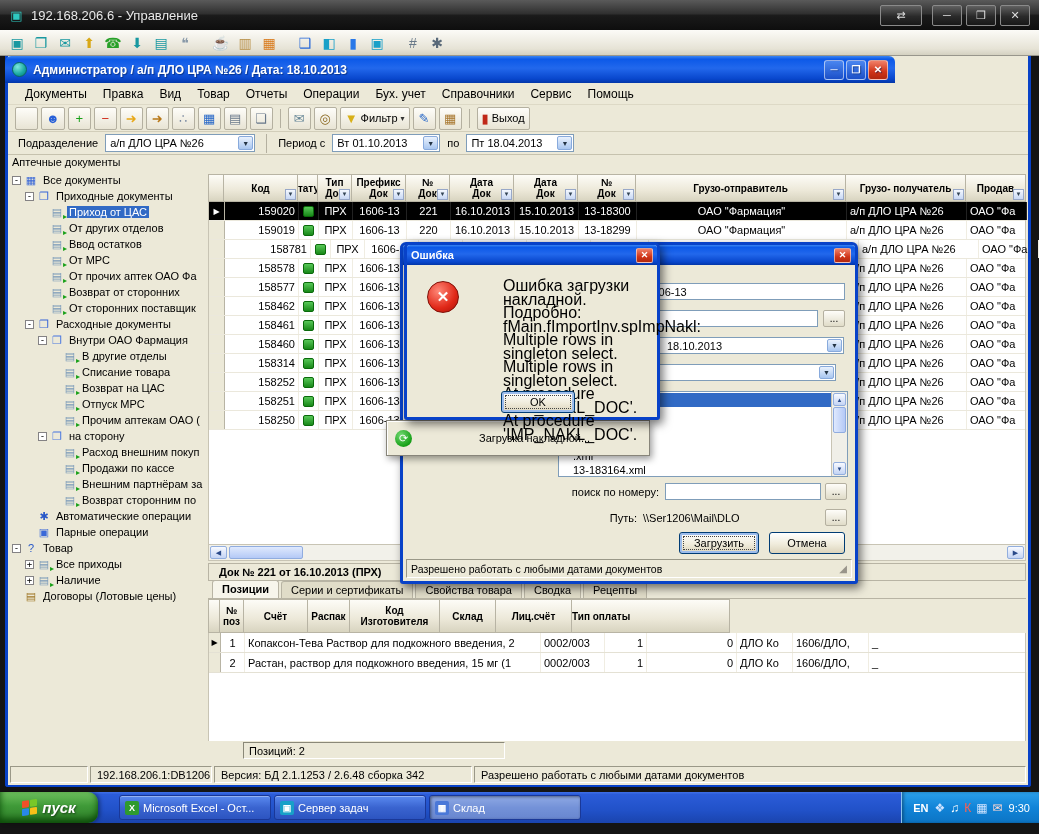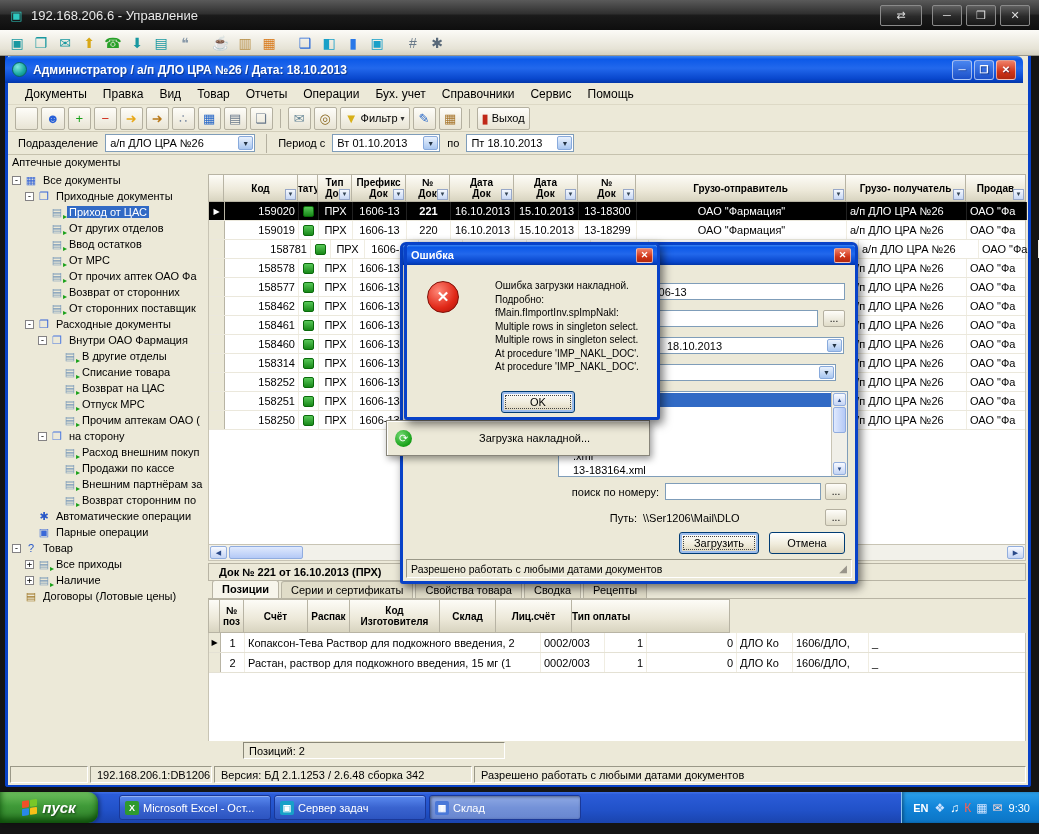--- a/index.html
+++ b/index.html
@@ -17,21 +17,21 @@
   background:linear-gradient(#606060,#2a2a2a 55%,#181818);display:flex;align-items:center;justify-content:center}
 .otbtn.wide{min-width:42px;margin-right:6px}
 #outerToolbar{left:0;top:30px;width:1039px;height:26px;display:flex;align-items:center;gap:4px;padding:0 7px;
   background:linear-gradient(#fcfbf7,#e6e3d6 75%,#d4d1c1);border-bottom:1px solid #98968c}
 .oticon{width:20px;height:20px;display:flex;align-items:center;justify-content:center;font-size:14px}
 .oticon.gapafter{margin-right:12px}
 
 
 #appShell{left:5px;top:56px;width:1026px;height:731px;background:#ECE9D8;border:3px solid #0842c8;border-top:none;
   border-radius:0 0 3px 3px}
-#appTitle{left:5px;top:56px;width:1018px;height:27px;border-radius:6px 6px 0 0;display:flex;align-items:center;gap:6px;
+#appTitle{left:5px;top:56px;width:890px;height:27px;border-radius:6px 6px 0 0;display:flex;align-items:center;gap:6px;
   padding:0 7px;color:#fff;font-weight:700;font-size:12px;text-shadow:1px 1px 1px rgba(0,30,90,.6);
   background:linear-gradient(#3a85f2 0%,#0c59e8 12%,#2268ec 45%,#0846cc 85%,#0336a8 100%)}
 .appico{width:15px;height:15px;border-radius:50%;flex:none;border:1px solid #0a6860;
   background:radial-gradient(circle at 35% 30%,#7ce8e0,#18a8a0 60%,#0a7870)}
 .xpbtn{width:20px;height:20px;border:1px solid rgba(255,255,255,.55);border-radius:3px;display:flex;align-items:center;
   justify-content:center;color:#fff;font-size:10px;background:linear-gradient(#4a86f0,#1c50c8)}
 .xpbtn.close{background:linear-gradient(#f08068,#d03418 60%,#b02810)}
 #menubar{left:8px;top:83px;width:1020px;height:22px;background:#ECE9D8;display:flex;align-items:center;
   padding-left:9px;font-size:12px;border-bottom:1px solid #ddd9c6}
 .mitem{padding:2px 8px}
@@ -136,21 +136,21 @@
 .sbVsp{flex:1}
 .pushbtn{position:absolute;height:22px;border:1px solid #003c74;border-radius:3px;font-size:11px;
   background:linear-gradient(#ffffff,#f0ecdc 55%,#dcd4bc);display:flex;align-items:center;justify-content:center}
 .focusring{box-shadow:inset 0 0 0 2px #9cbcec;outline:1px dotted #444;outline-offset:-5px}
 .dstatus{position:absolute;left:3px;top:314px;width:446px;height:19px;display:flex;align-items:center;padding:0 4px;
   font-size:10.5px;border:1px solid;border-color:#9a9888 #fff #fff #9a9888}
 .grip{margin-left:auto;color:#98948a;font-size:10px}
 .errIcon{position:absolute;left:20px;top:36px;width:32px;height:32px;border-radius:50%;border:1px solid #801008;
   background:radial-gradient(circle at 35% 30%,#ff8878,#e02818 60%,#a81008);display:flex;align-items:center;
   justify-content:center;color:#fff;font-weight:700;font-size:15px}
-#errLines{position:absolute;left:88px;top:34px;width:172px;font-size:10px;line-height:13.5px}
+#errLines{position:absolute;left:96px;top:34px;width:172px;font-size:16px;line-height:13.5px}
 #progressPopup{left:386px;top:420px;width:264px;height:36px;background:#ECE9D8;border:1px solid #88857a;z-index:50;
   box-shadow:inset 1px 1px 0 #fff,2px 3px 7px rgba(0,0,0,.4)}
 .pico{position:absolute;left:8px;top:9px;width:17px;height:17px;border-radius:50%;color:#fff;font-size:11px;
   background:radial-gradient(circle at 35% 30%,#70d870,#18a018 70%,#0a7a0a);display:flex;align-items:center;
   justify-content:center}
 .ptext{position:absolute;left:92px;top:11px;font-size:11px}
 
 
 #taskbar{left:0;top:792px;width:1039px;height:31px;display:flex;align-items:center;z-index:90;
   background:linear-gradient(#4070e8 0%,#2b5cd8 8%,#2151c8 60%,#1a44ae 100%)}
@@ -293,21 +293,21 @@
       <span class="cArrow">▼</span>
     </span>
     <span class="tsep"></span>
     <span>Период с</span>
     <span class="combo" style="width:108px">
       <span>Вт 01.10.2013</span>
       <span class="cArrow">▼</span>
     </span>
     <span>по</span>
     <span class="combo" style="width:108px">
-      <span>Пт 18.10.2013</span>
+      <span>Пт 18.04.2013</span>
       <span class="cArrow">▼</span>
     </span>
   </div>
 
   <div class="abs" id="sbHead">Аптечные документы</div>
   <div class="abs" id="tree">
       <div class="trow" style="padding-left: 2px;">
         <span class="exp">-</span>
         <span class="tico" style="color: rgb(58, 104, 216);">▦</span>
         <span class="tlab">Все документы</span>
@@ -466,21 +466,21 @@
     </div>
   <div class="abs" id="gridBody">
       <div class="grow selrow">
         <div class="gsel">▶</div>
         <div class="gcell r" style="width: 74px;">159020</div>
         <div class="gcell c" style="width: 20px;">
           <span class="statico"></span>
         </div>
         <div class="gcell c" style="width: 34px;">ПРХ</div>
         <div class="gcell c" style="width: 54px;">1606-13</div>
-        <div class="gcell c" style="width: 44px; font-weight: bold;">221</div>
+        <div class="gcell c" style="width: 44px;">221</div>
         <div class="gcell c" style="width: 64px;">16.10.2013</div>
         <div class="gcell c" style="width: 64px;">15.10.2013</div>
         <div class="gcell c" style="width: 58px;">13-18300</div>
         <div class="gcell c" style="width: 210px;">ОАО "Фармация"</div>
         <div class="gcell l" style="width: 120px;">а/п ДЛО ЦРА №26</div>
         <div class="gcell l" style="width: 60px;">ОАО "Фа</div>
       </div>
       <div class="grow">
         <div class="gsel"></div>
         <div class="gcell r" style="width: 74px;">159019</div>

